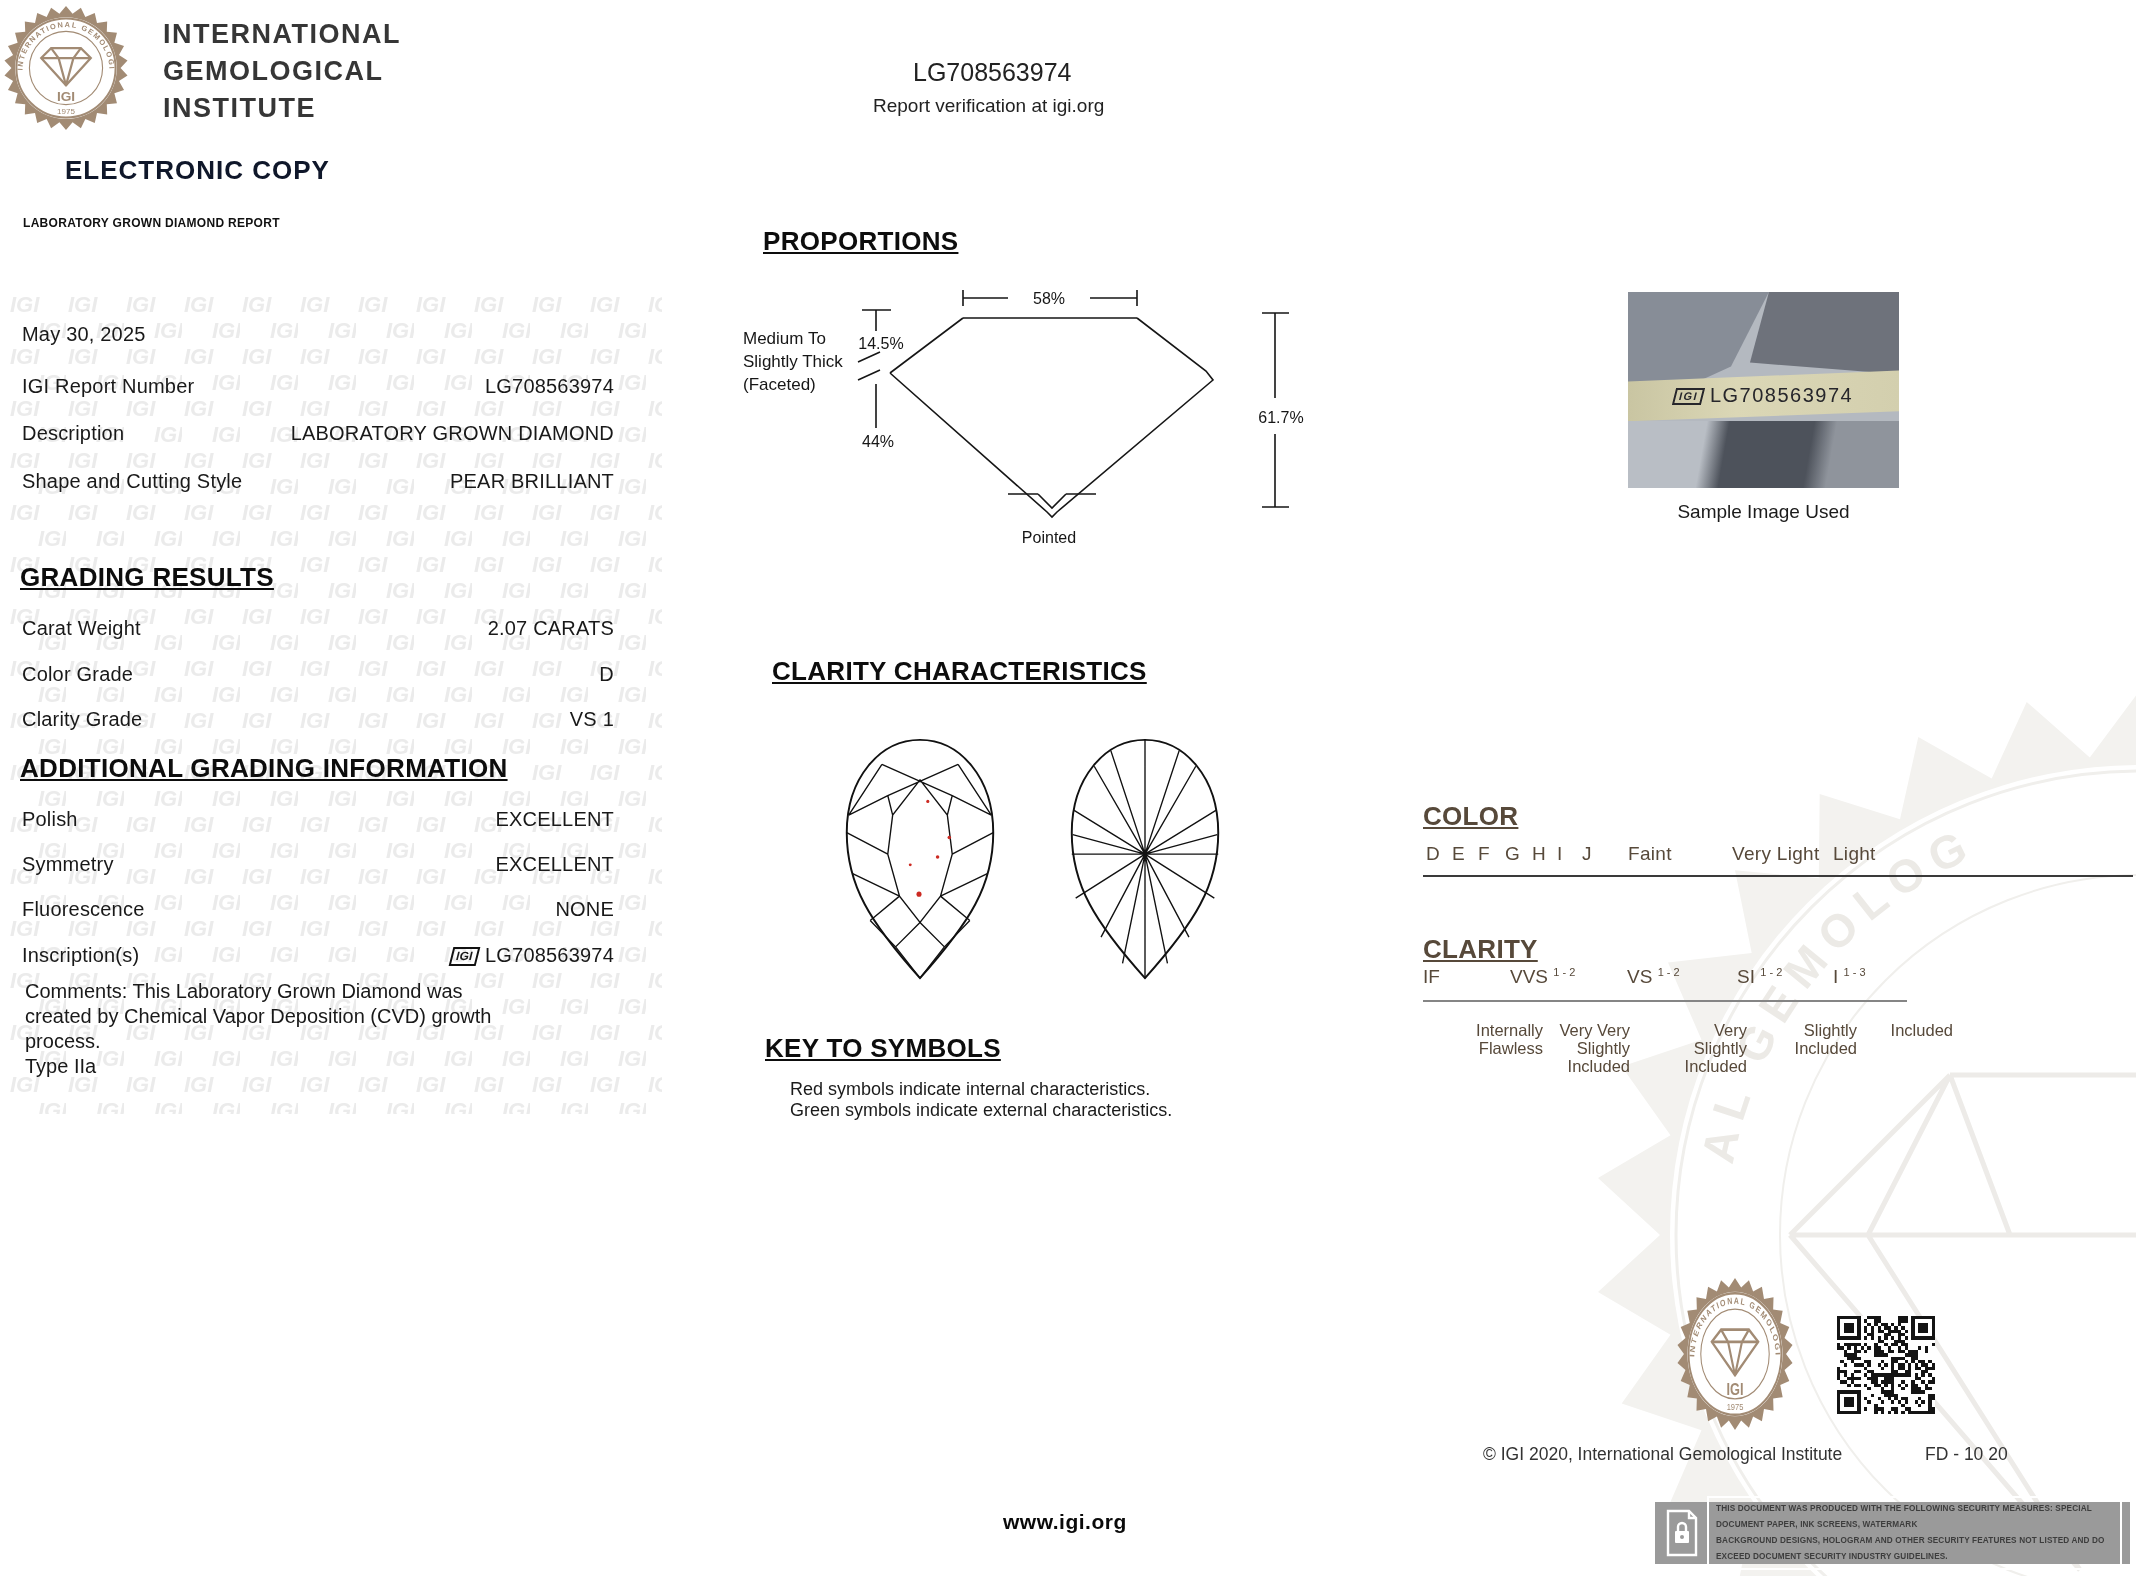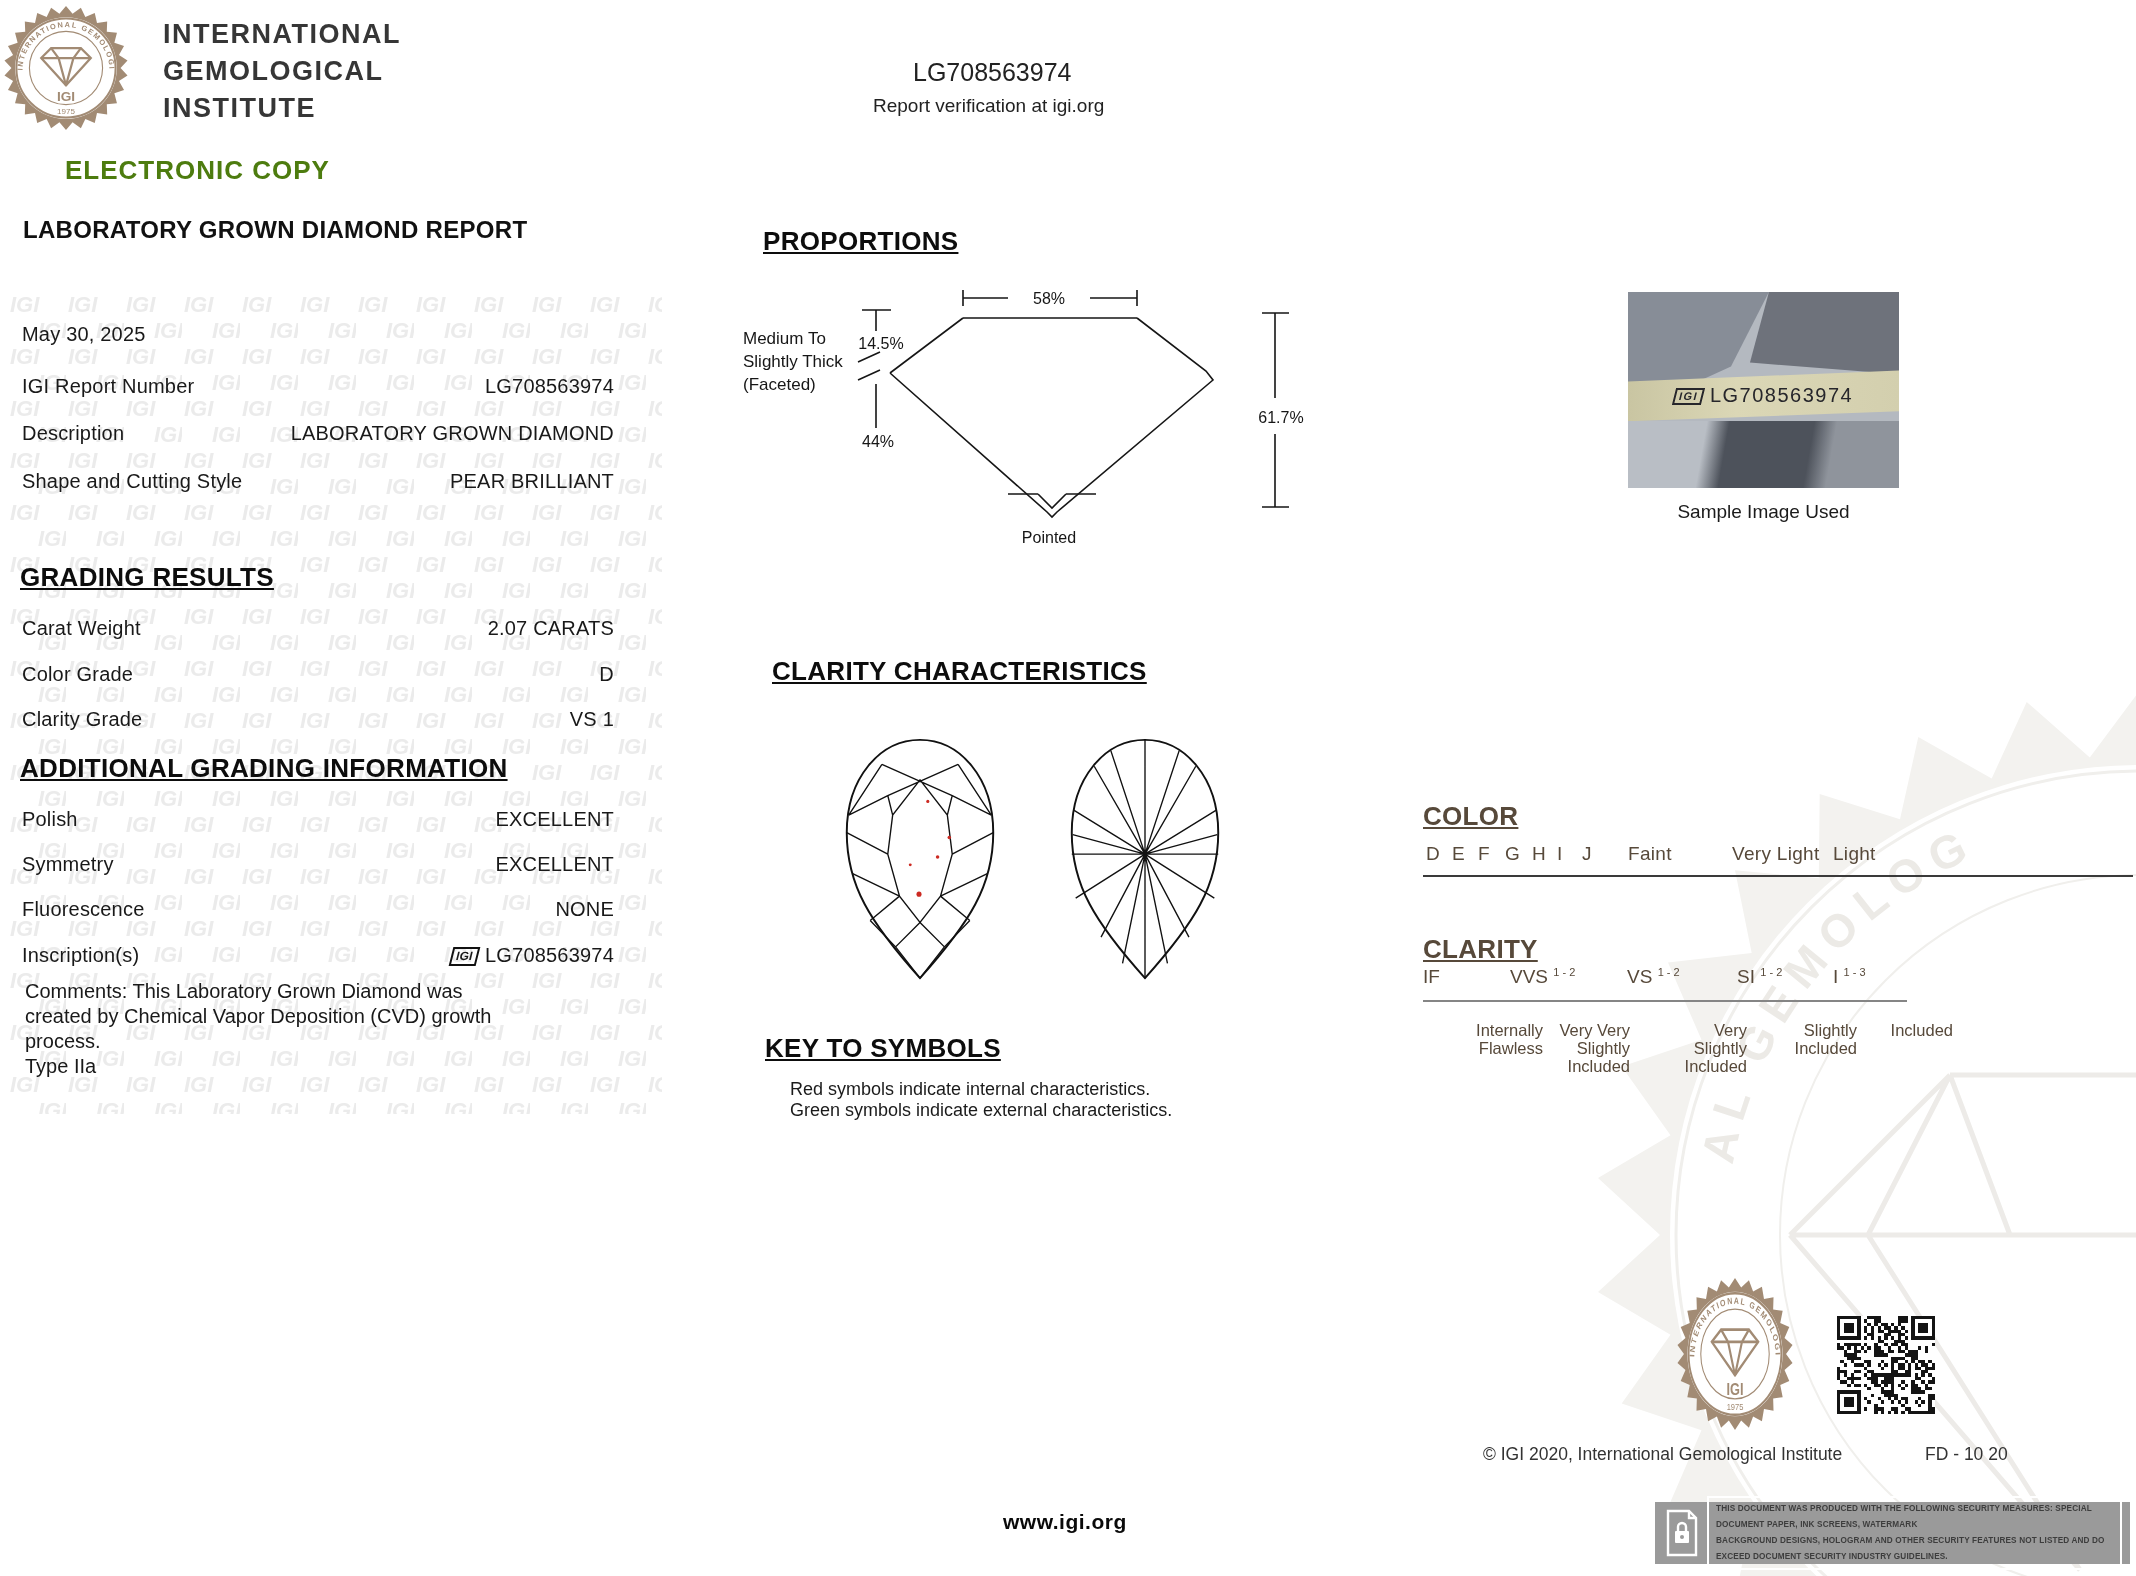--- a/index.html
+++ b/index.html
@@ -1,24 +1,24 @@
 <!DOCTYPE html>
 <html><head>
 <meta charset="utf-8">
 <style>
   html,body{margin:0;padding:0;background:#fff;}
   .page{position:relative;width:2136px;height:1576px;background:#fff;overflow:hidden;
         font-family:"Liberation Sans",sans-serif;color:#1b1b1b;}
   .abs{position:absolute;}
   
   .inst-title{font-size:27px;font-weight:bold;letter-spacing:1.5px;line-height:37px;color:#363636;}
-  .ecopy{font-size:26px;font-weight:bold;letter-spacing:1px;color:#4d7c0f;}
+  .ecopy{font-size:26px;font-weight:bold;letter-spacing:1px;color:#0f172a;}
   .rep-num{font-size:25px;color:#222;}
   .verif{font-size:19px;color:#222;}
-  .doc-title{font-size:24px;font-weight:bold;color:#111;letter-spacing:.3px;}
+  .doc-title{font-size:12px;font-weight:bold;color:#111;letter-spacing:.3px;}
   
   .row{position:absolute;left:22px;width:592px;display:flex;justify-content:space-between;
        font-size:20px;color:#191919;letter-spacing:.2px;}
   .row .v{text-align:right;white-space:nowrap;}
   .sec{position:absolute;font-weight:bold;font-size:26px;color:#0d0d0d;letter-spacing:.3px;text-decoration:underline;}
   .comments div{font-size:20px;line-height:25px;color:#191919;}
   .igi-mark{display:inline-block;transform:skewX(-14deg);border:2px solid #111;padding:0 3px;
             font-size:12px;font-weight:bold;line-height:15px;margin-right:7px;vertical-align:2px;}
   
   svg text{font-family:"Liberation Sans",sans-serif;}

